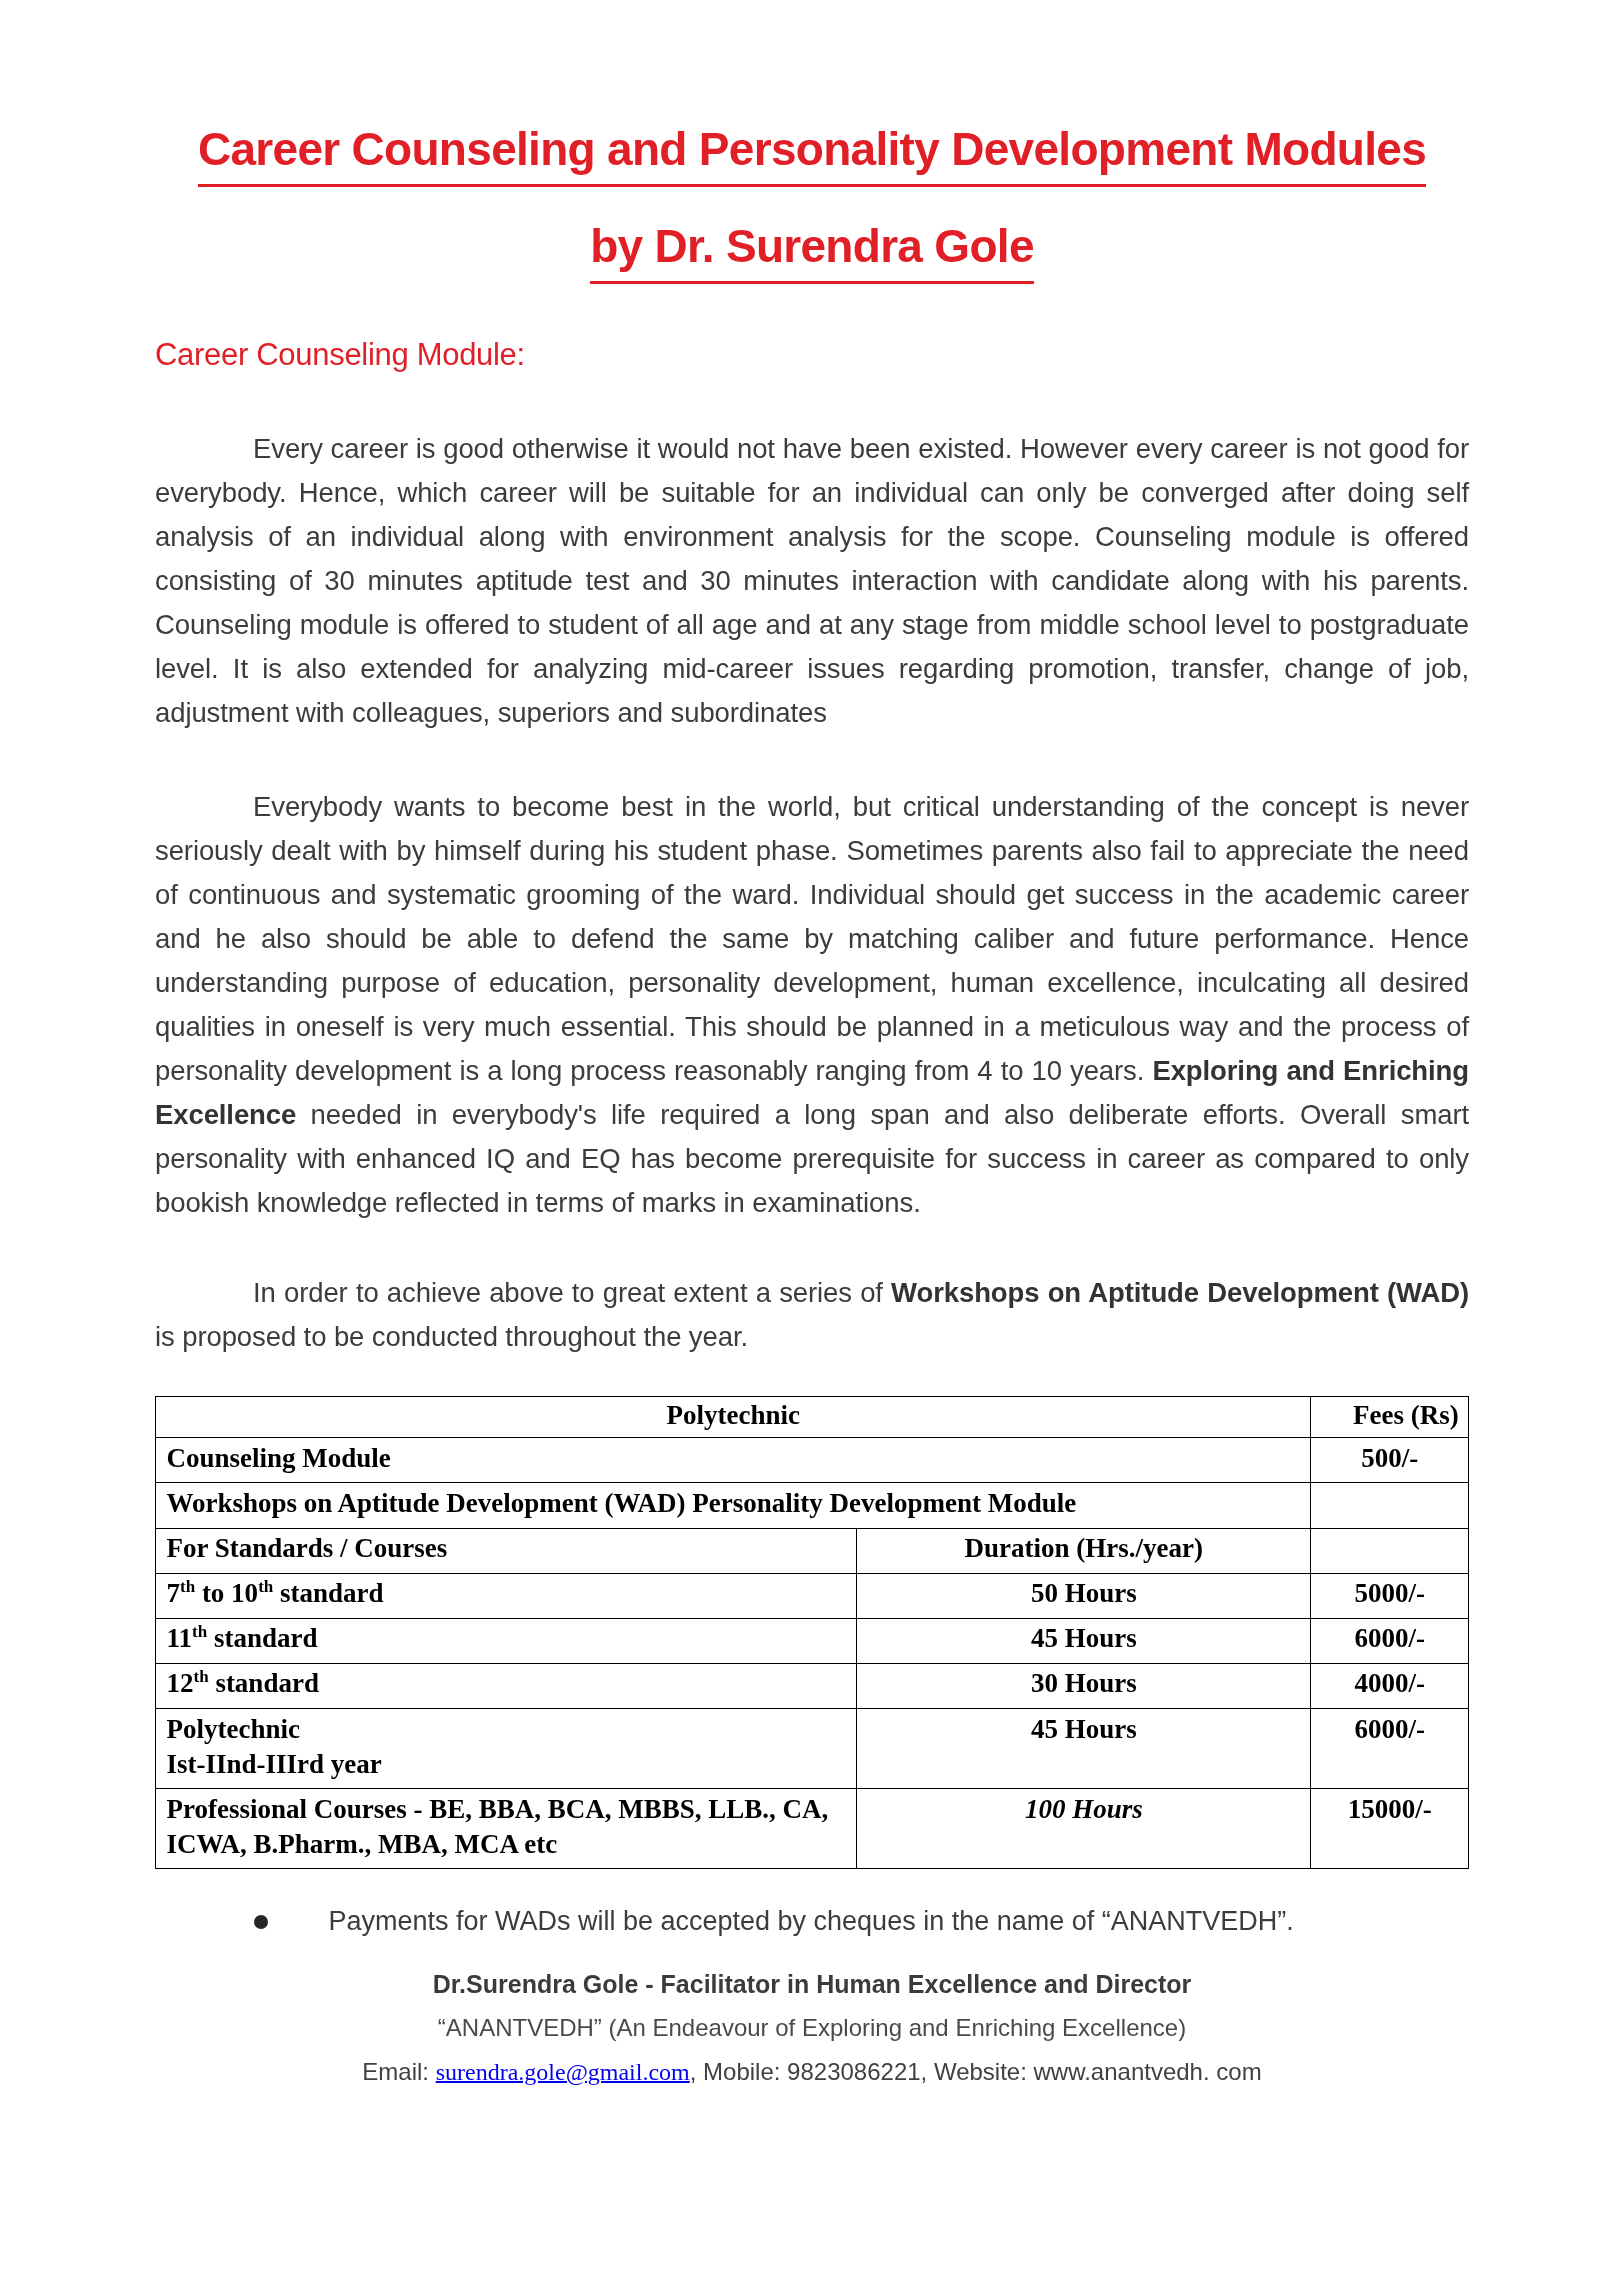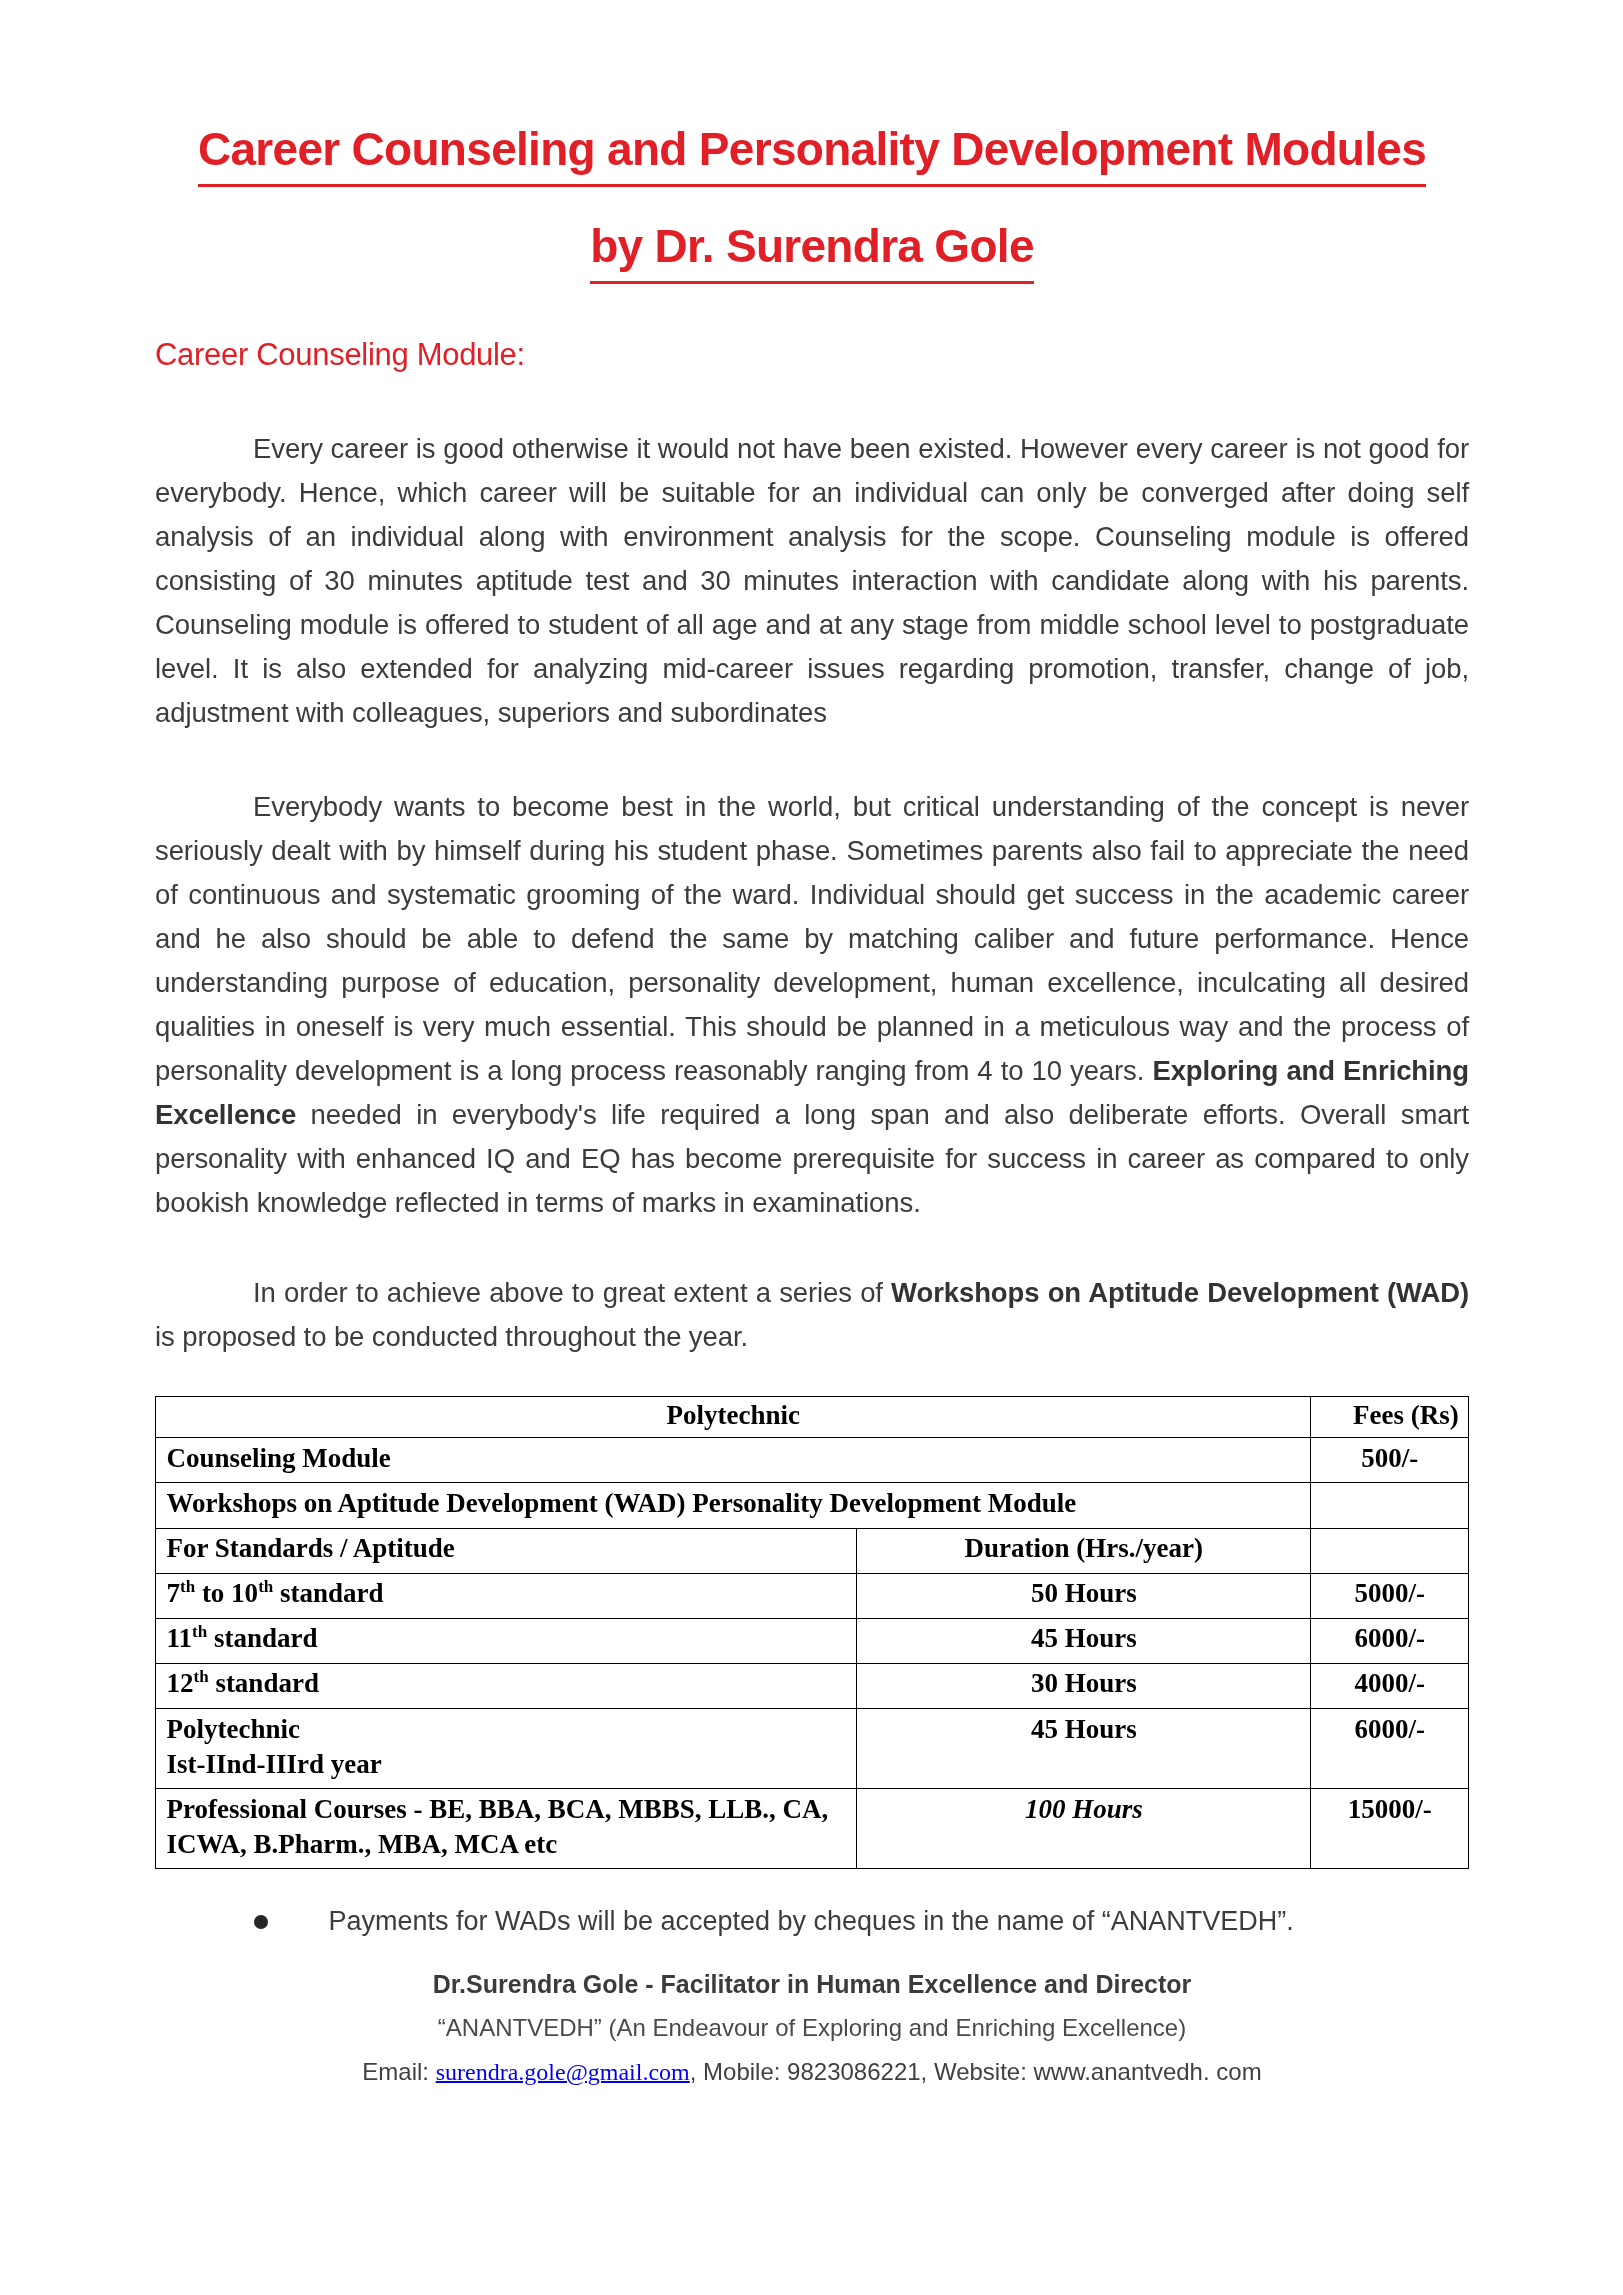--- a/index.html
+++ b/index.html
@@ -141,21 +141,21 @@
         </tr>
         <tr>
           <td colspan="2">Counseling Module</td>
           <td style="text-align: center;">500/-</td>
         </tr>
         <tr>
           <td colspan="2">Workshops on Aptitude Development (WAD) Personality Development Module</td>
           <td></td>
         </tr>
         <tr>
-          <td>For Standards / Aptitude</td>
+          <td>For Standards / Courses</td>
           <td style="text-align: center;">Duration (Hrs./year)</td>
           <td></td>
         </tr>
         <tr>
           <td><span>7</span><sup>th</sup><span> to 10</span><sup>th</sup><span> standard</span></td>
           <td style="text-align: center;">50 Hours</td>
           <td style="text-align: center;">5000/-</td>
         </tr>
         <tr>
           <td><span>11</span><sup>th</sup><span> standard</span></td>

